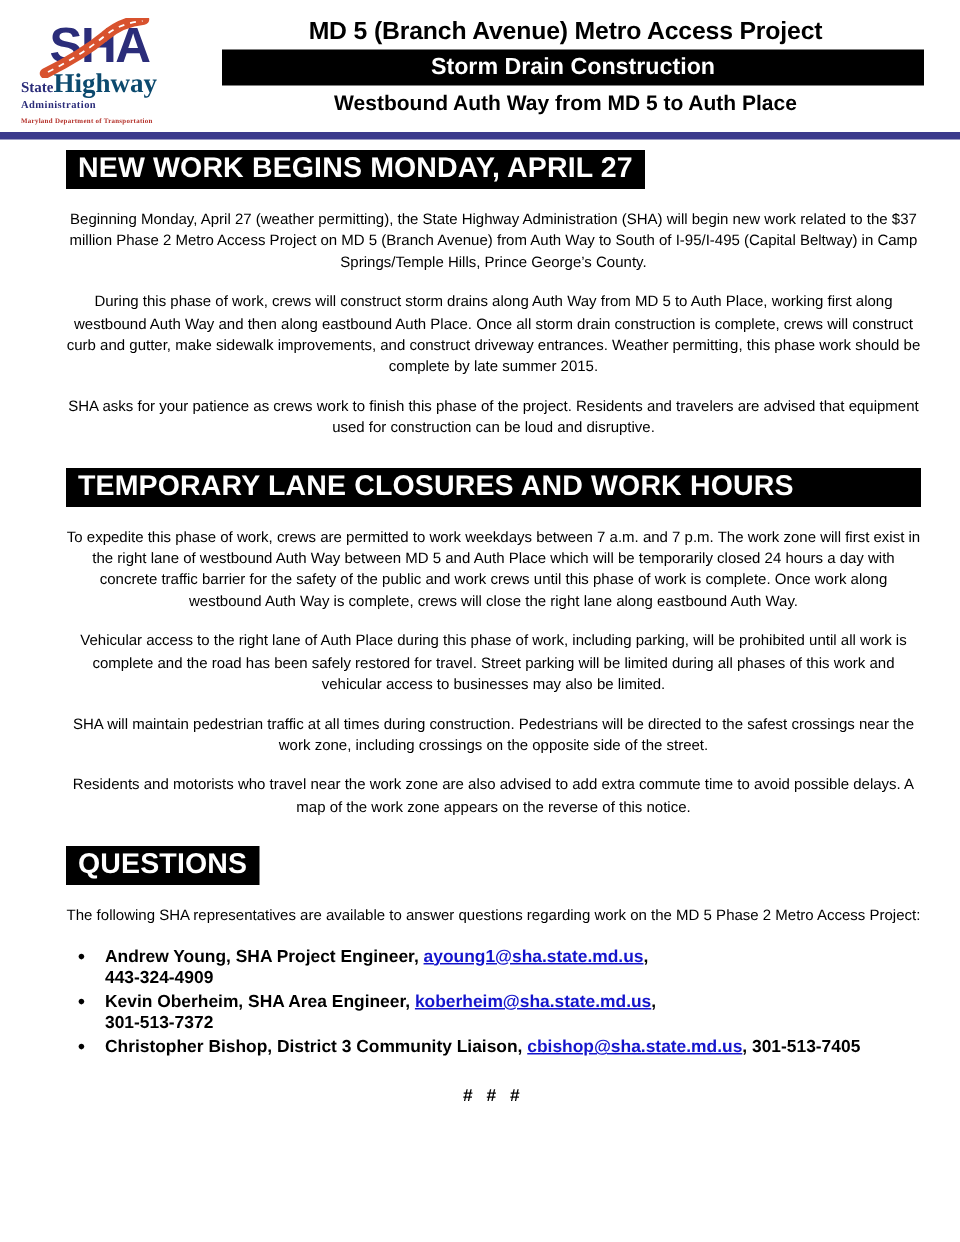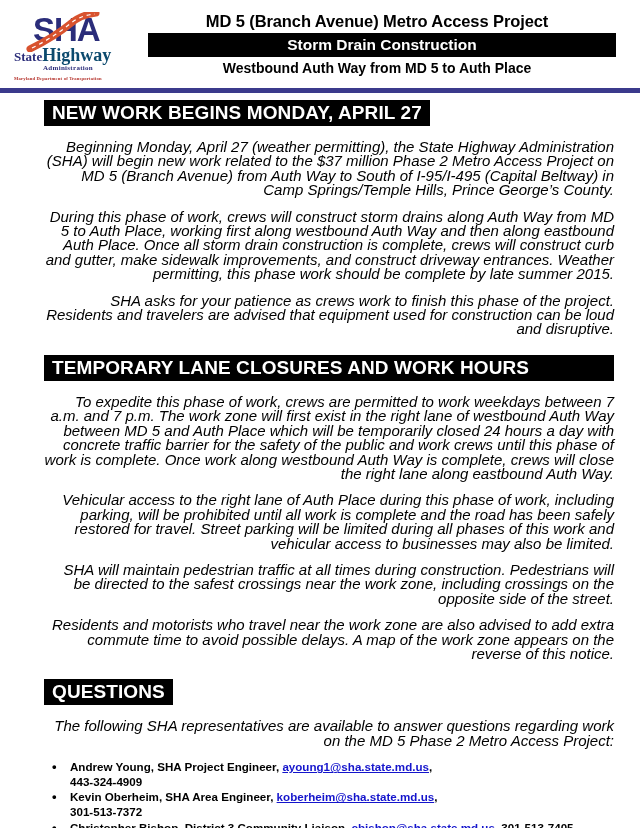--- a/index.html
+++ b/index.html
@@ -56,39 +56,38 @@
     pointer-events: none;
   }
   .logo-line2 {
     margin-top: 1px;
     line-height: 13px;
     white-space: nowrap;
   }
   .logo-state {
     font-family: "Liberation Serif", serif;
     font-weight: bold;
-    font-size: 13px;
+    font-size: 10px;
     color: #2b2d7a;
   }
   .logo-highway {
     font-family: "Liberation Serif", serif;
     font-weight: bold;
     font-size: 18px;
     color: #0c4a6e;
   }
   .logo-admin {
     font-family: "Liberation Serif", serif;
     font-weight: bold;
     font-size: 7px;
     color: #2b2d7a;
     letter-spacing: 0.3px;
     line-height: 9px;
     margin-top: 1px;
     white-space: nowrap;
-    text-align: center;
   }
   .logo-mdot {
     font-family: "Liberation Serif", serif;
     font-weight: bold;
     font-size: 4.6px;
     color: #b4312a;
     letter-spacing: 0.2px;
     line-height: 7px;
     margin-top: 2px;
     white-space: nowrap;
@@ -150,26 +149,25 @@
     font-weight: bold;
     line-height: 23px;
     padding: 1px 8px 2px 8px;
     letter-spacing: 0.1px;
   }
   .section-banner.wide {
     display: block;
   }
 
   .para {
-    font-size: 15px;
+    font-size: 10px;
     line-height: 14.4px;
     margin: 0;
     padding: 0;
-    text-align: right;
-    font-style: italic;
+    text-align: center;
   }
   .gap-after-banner { height: 14px; }
   .gap-para { height: 12px; }
   .gap-section { height: 18px; }
 
   .bullets {
     margin: 0;
     padding: 0;
     list-style: none;
   }

